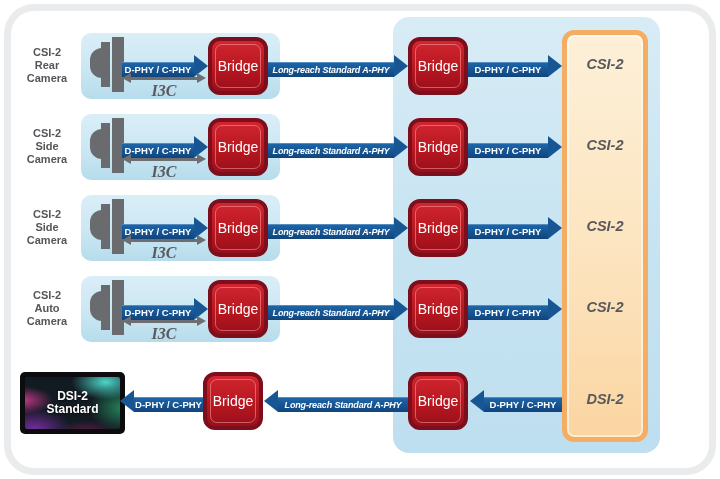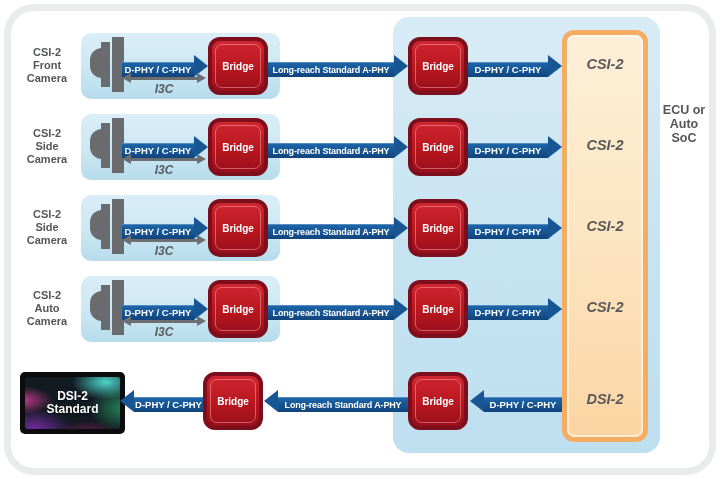--- a/index.html
+++ b/index.html
@@ -27,37 +27,37 @@
   .cam-bar1{position:absolute;left:101px;top:9px;width:9px;height:45px;background:#6a6b6e;}
   .cam-bar2{position:absolute;left:112px;top:4px;width:12px;height:55px;background:#6a6b6e;}
   
   .arrow{position:absolute;display:flex;align-items:flex-end;height:22px;top:22px;}
   .arrow .body{flex:1;height:15px;background:linear-gradient(180deg,#1d67ab 0%,#144f8b 70%,#114479 100%);
                display:flex;align-items:center;justify-content:center;color:#fff;font-weight:bold;
                font-size:9.5px;white-space:nowrap;box-shadow:inset 0 1px 0 rgba(255,255,255,0.25);}
   .arrow .head{width:0;height:0;border-top:11px solid transparent;border-bottom:11px solid transparent;}
   .arrow.right .head{border-left:14px solid #175693;}
   .arrow.left  .head{border-right:14px solid #175693;}
-  .arrow.lr .body{font-size:9px;letter-spacing:-0.15px;}
+  .arrow.lr .body{font-size:9px;letter-spacing:-0.15px;font-style:italic;}
   
   .i3c{position:absolute;left:122px;top:40px;width:84px;height:10px;display:flex;align-items:center;}
   .i3c .line{flex:1;height:3px;background:#6d6e71;}
   .i3c .hl{width:0;height:0;border-top:5px solid transparent;border-bottom:5px solid transparent;
            border-right:9px solid #6d6e71;}
   .i3c .hr{width:0;height:0;border-top:5px solid transparent;border-bottom:5px solid transparent;
            border-left:9px solid #6d6e71;}
   .i3c-label{position:absolute;left:122px;top:49px;width:84px;text-align:center;color:#595a5e;
-             font-weight:bold;font-style:italic;font-size:12px;}
+             font-weight:bold;font-style:italic;font-size:16px;font-family:Liberation Serif, serif;}
   
   .bridge{position:absolute;top:4px;width:60px;height:58px;border-radius:12px;box-sizing:border-box;
           border:4px solid #7d0e1b;display:flex;align-items:center;justify-content:center;
           background:linear-gradient(180deg,#d02631 0%,#b8171f 55%,#990f1c 100%);}
   .bridge::before{content:"";position:absolute;left:3px;right:3px;top:3px;bottom:3px;border-radius:7px;
           border:1px solid rgba(255,170,170,0.5);}
-  .bridge span{color:#fff;font-weight:bold;font-size:10px;}
+  .bridge span{color:#fff;font-weight:normal;font-size:14px;}
   
   .port-label{position:absolute;left:562px;top:23px;width:86px;text-align:center;color:#58595b;
               font-weight:bold;font-style:italic;font-size:14.5px;}
   
   .monitor{position:absolute;left:20px;top:0;width:105px;height:62px;background:#0c0c0e;
            border-radius:5px;padding:5px;box-sizing:border-box;}
   .screen{width:100%;height:100%;border-radius:2px;display:flex;flex-direction:column;
           align-items:center;justify-content:center;
           background:
             radial-gradient(ellipse 60% 55% at 85% 10%, rgba(80,225,210,0.95), rgba(80,225,210,0) 60%),
@@ -69,30 +69,25 @@
   .screen div{color:#fff;font-weight:bold;font-size:12px;line-height:13px;
               text-shadow:0 1px 2px rgba(0,0,0,0.5);}
 </style>
 </head>
 <body>
 
 <div class="canvas">
   <div class="card"></div>
   <div class="panel"></div>
   <div class="port-box"></div>
-  <div class="ecu">
-    <div>ECU or</div>
-    <div>Auto</div>
-    <div>SoC</div>
-  </div>
 
   <div class="row" style="top:33px">
     <div class="row-label">
       <div>CSI-2</div>
-      <div>Front</div>
+      <div>Rear</div>
       <div>Camera</div>
     </div>
     <div class="cam-rect"></div>
     <div class="lens"></div>
     <div class="cam-bar1"></div>
     <div class="cam-bar2"></div>
     <div class="arrow right" style="left:122px;width:86px">
       <div class="body">D-PHY / C-PHY</div>
       <div class="head"></div>
     </div>

